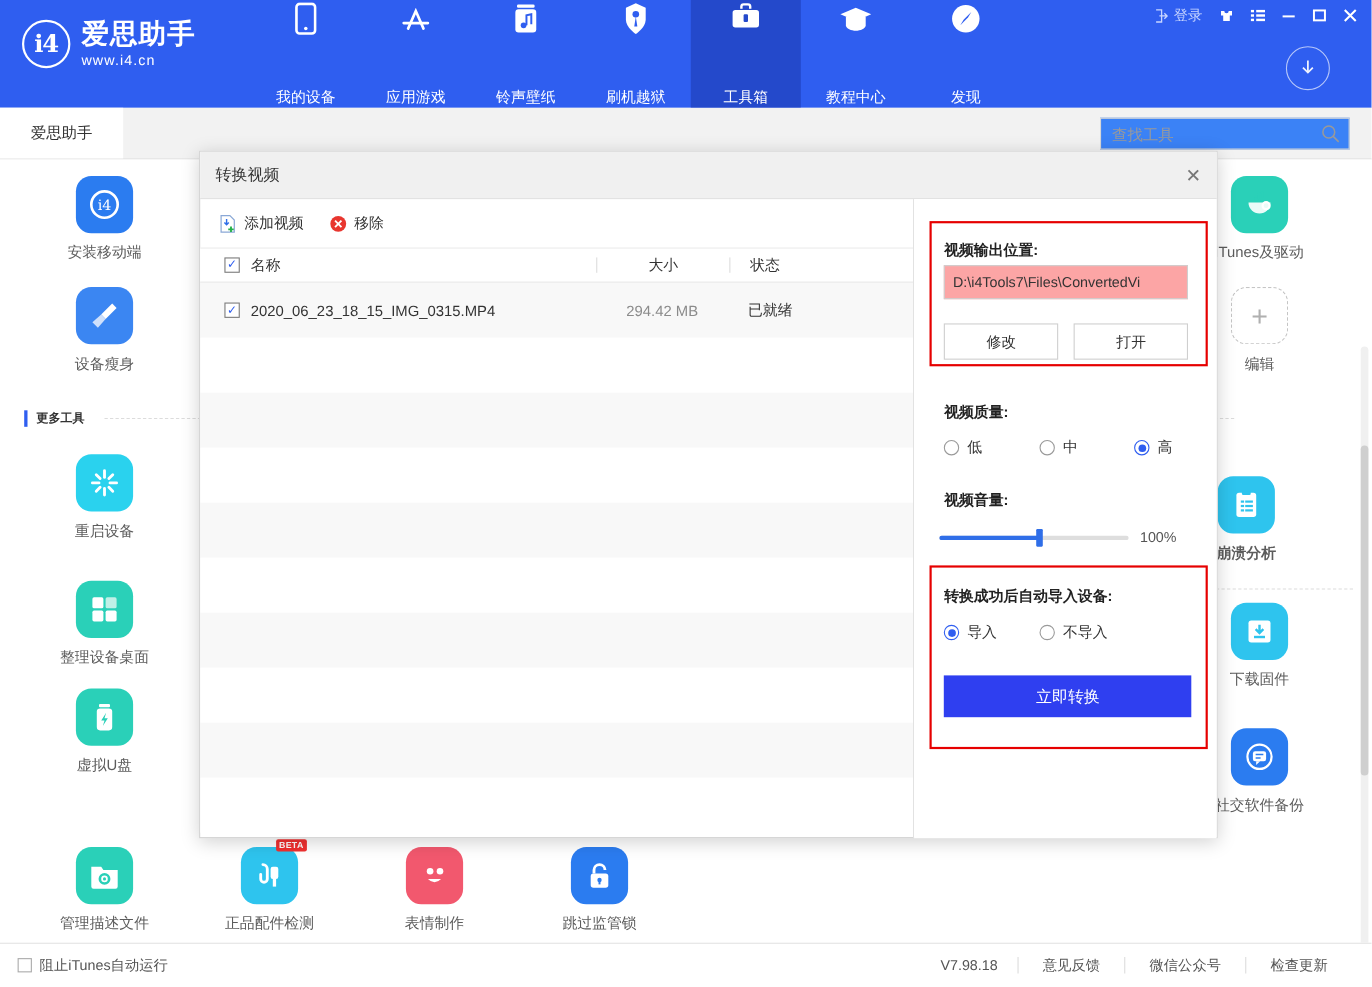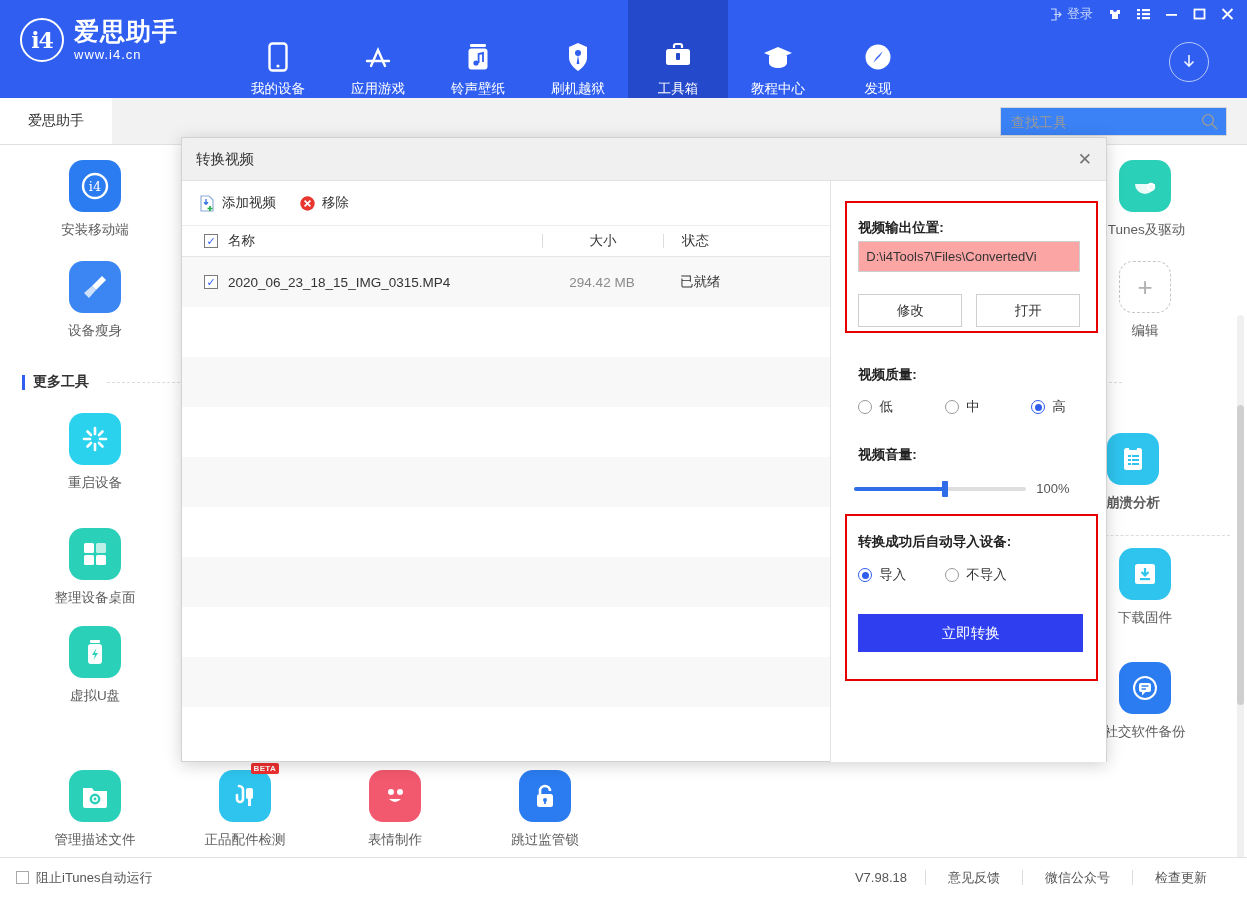--- a/index.html
+++ b/index.html
@@ -24,21 +24,21 @@
     font-size: 22px; font-weight: bold; letter-spacing: -1px;
     font-family: "DejaVu Serif", serif;
   }
   .brand-text { color: #fff; }
   .brand-name { font-size: 25px; font-weight: bold; letter-spacing: 1px; line-height: 1.05; }
   .brand-url { font-size: 13px; letter-spacing: 1px; margin-top: 2px; }
 
   .navtabs { position: absolute; left: 228px; top: 0; height: 98px; display: flex; }
   .navtab {
     width: 100px; height: 98px; display: flex; flex-direction: column;
-    align-items: center; justify-content: flex-end; gap: 8px;
+    align-items: center; justify-content: space-between; gap: 8px;
     color: #ffffff; cursor: pointer;
   }
   .navtab.active { background: #2449cb; }
   .navtab .tab-label { font-size: 13.5px; }
   .navtab .tab-icon { height: 32px; display: flex; align-items: flex-end; }
 
   .win-controls { position: absolute; right: 6px; top: 3px; display: flex; align-items: center; gap: 0px; }
   .login-btn { color: #c9d6ff; font-size: 13px; display: flex; align-items: center; gap: 4px; margin-right: 8px; cursor: pointer; }
   .wc { width: 28px; height: 22px; display: flex; align-items: center; justify-content: center; color: #fff; cursor: pointer; font-size: 13px; }
 
@@ -89,21 +89,21 @@
   .tool-label { font-size: 13.5px; color: #5c5c5c; white-space: nowrap; }
   .beta-badge {
     position: absolute; right: -8px; top: -7px; background: #f03030; color: #fff;
     font-size: 8px; font-weight: bold; padding: 1px 3px; border-radius: 2px;
     letter-spacing: .3px;
   }
   .section-head {
     position: absolute; display: flex; align-items: center; gap: 8px; width: 1100px;
   }
   .section-head .bar { width: 3px; height: 15px; background: #2f5ef0; }
-  .section-head .txt { font-size: 14px; color: #333; font-weight: bold; white-space: nowrap; }
+  .section-head .txt { font-size: 11px; color: #333; font-weight: bold; white-space: nowrap; }
   .section-head .rule { flex: 1; border-top: 1px dashed #dcdcdc; margin-left: 10px; }
   .divider-dashed { position: absolute; border-top: 1px dashed #dcdcdc; }
 
   .right-scroll {
     position: absolute; right: 3px; top: 170px; width: 7px; height: 620px;
     background: #f0f0f0; border-radius: 4px;
   }
   .right-scroll .thumb { width: 7px; height: 300px; background: #cfcfcf; border-radius: 4px; margin-top: 90px; }
 
   

